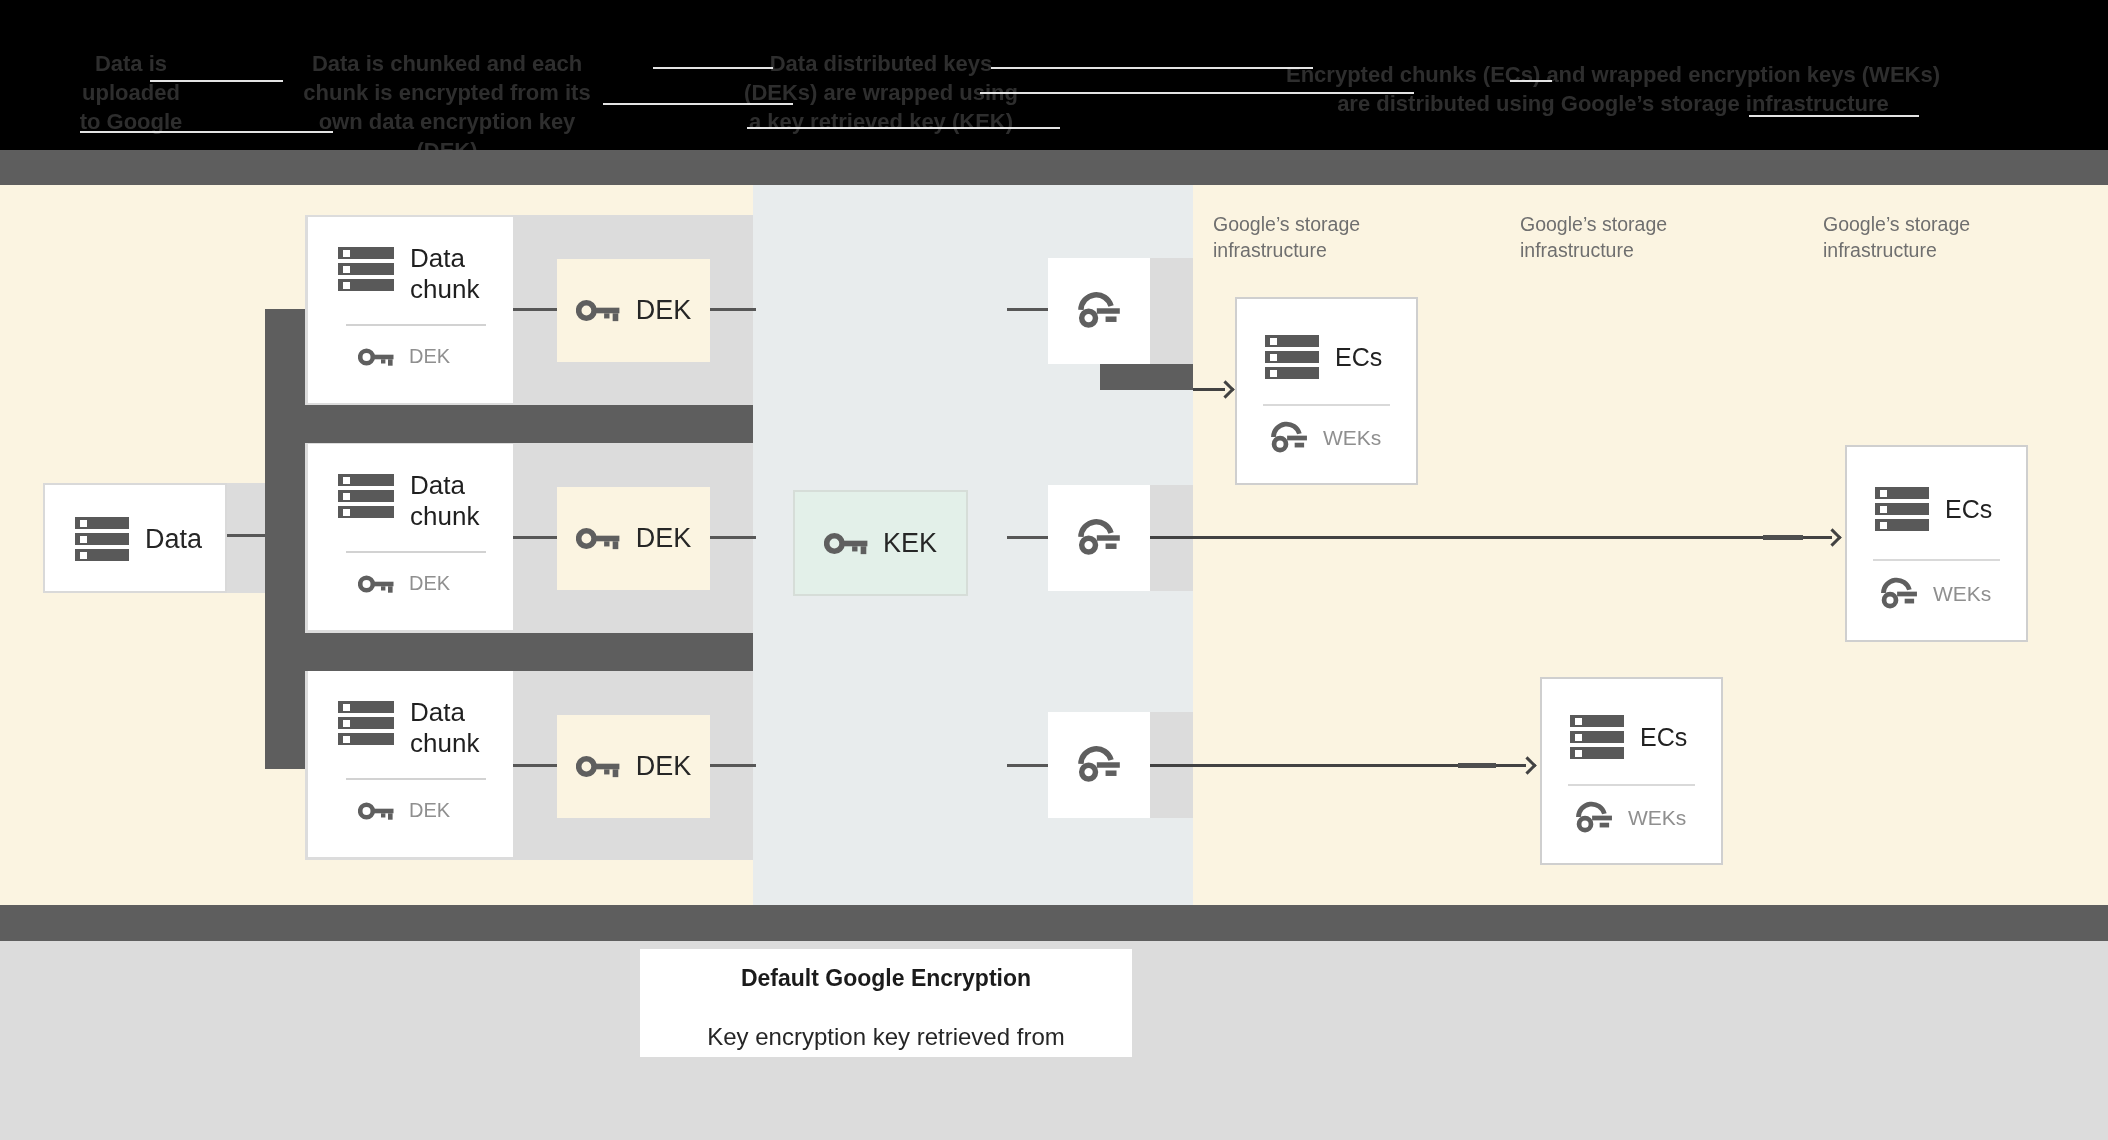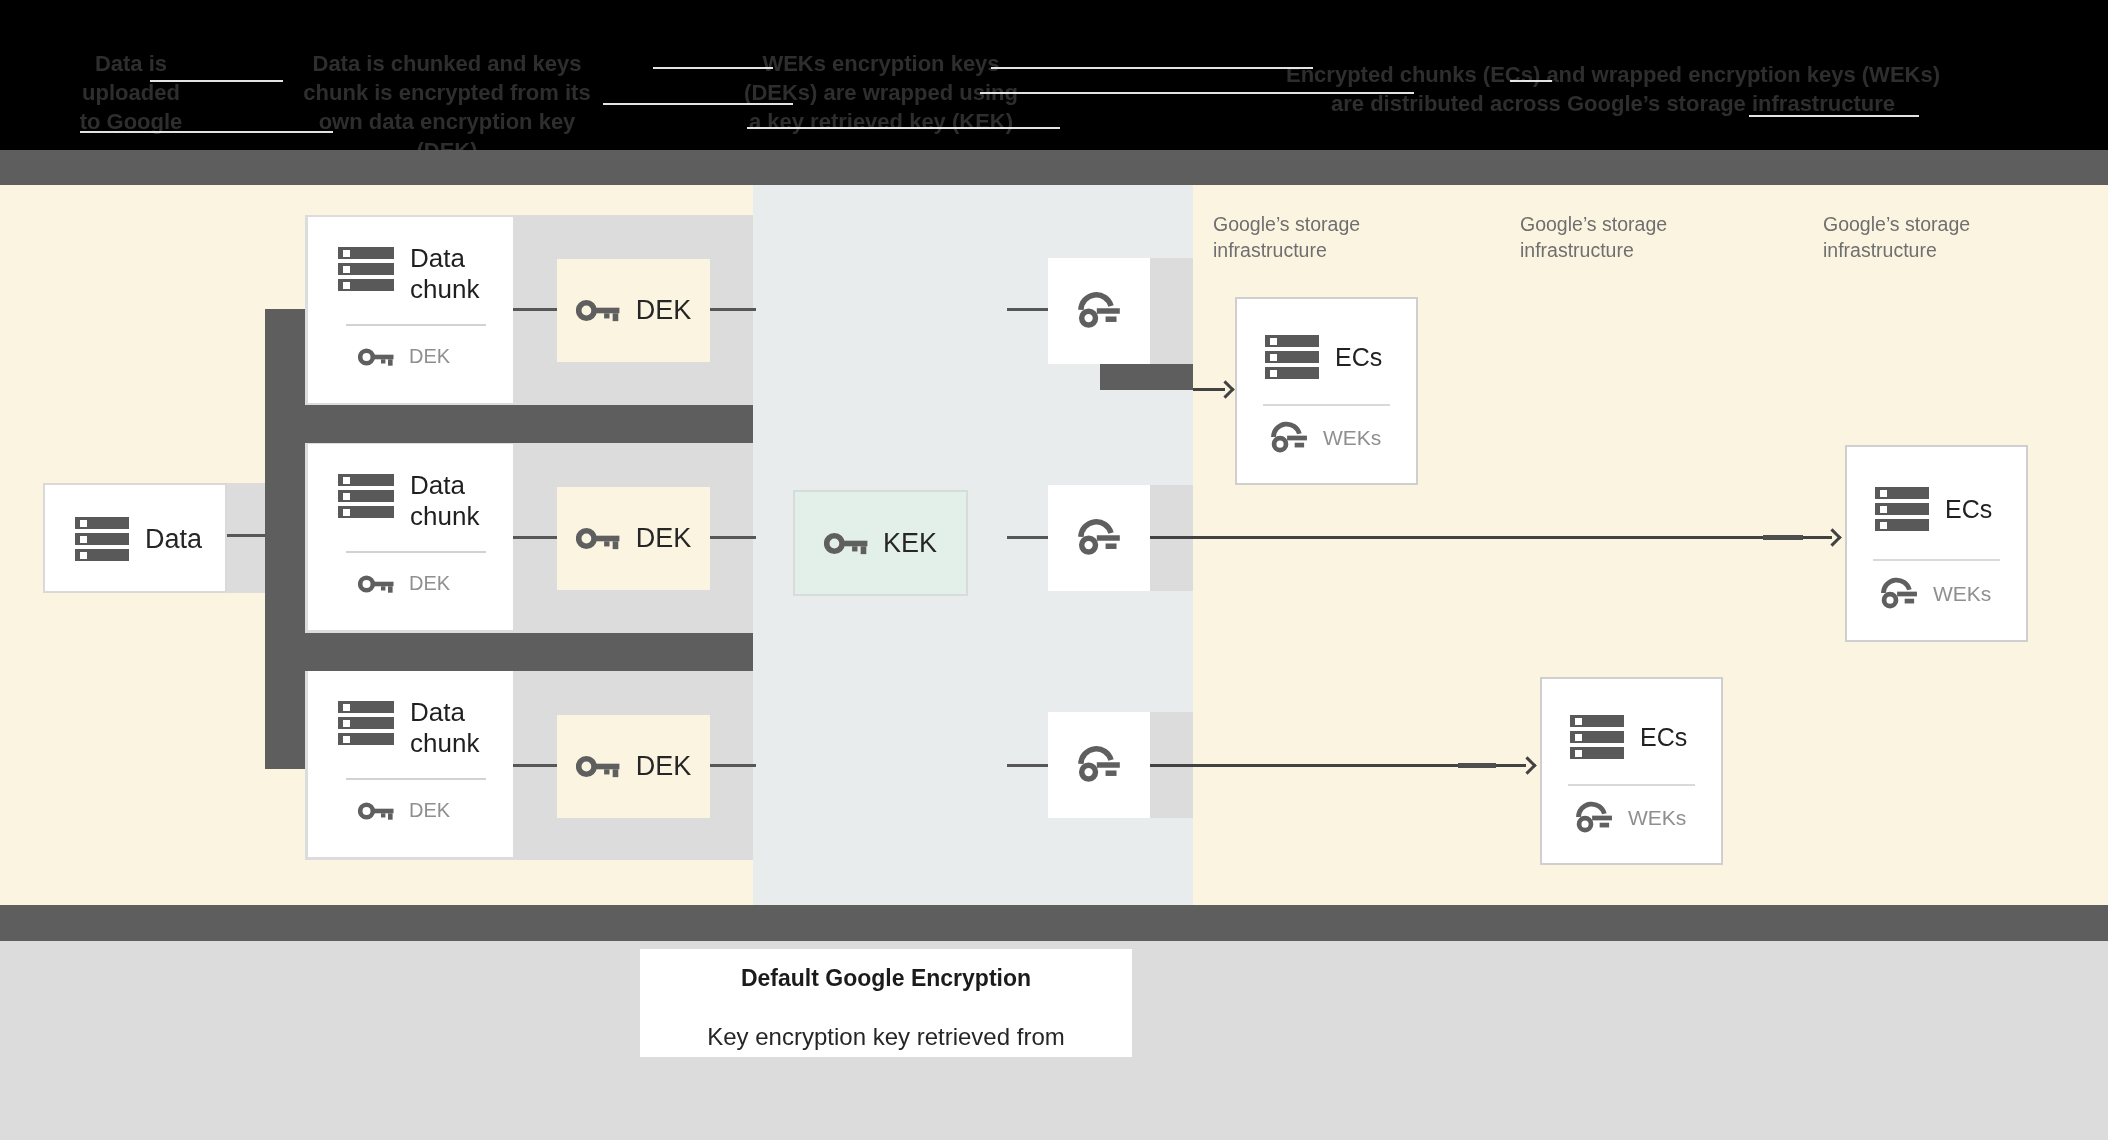--- a/index.html
+++ b/index.html
@@ -54,32 +54,32 @@
 
 <div id="stage">
 
   <div class="abs hdr">
     <div class="step" style="left:59px;top:49px;width:144px;">
       <div>Data is</div>
       <div>uploaded</div>
       <div>to Google</div>
     </div>
     <div class="step" style="left:294px;top:49px;width:306px;">
-      <div>Data is chunked and keys</div>
+      <div>Data is chunked and each</div>
       <div>chunk is encrypted from its</div>
       <div>own data encryption key (DEK)</div>
     </div>
     <div class="step" style="left:731px;top:49px;width:300px;">
-      <div>WEKs encryption keys</div>
+      <div>Data distributed keys</div>
       <div>(DEKs) are wrapped using</div>
       <div>a key retrieved key (KEK)</div>
     </div>
     <div class="step" style="left:1263px;top:60px;width:700px;">
       <div>Encrypted chunks (ECs) and wrapped encryption keys (WEKs)</div>
-      <div>are distributed across Google’s storage infrastructure</div>
+      <div>are distributed using Google’s storage infrastructure</div>
     </div>
 
     <div class="art" style="left:150px;top:80px;width:133px;"></div>
     <div class="art" style="left:80px;top:131px;width:253px;"></div>
     <div class="art" style="left:653px;top:67px;width:120px;"></div>
     <div class="art" style="left:603px;top:103px;width:190px;"></div>
     <div class="art" style="left:747px;top:127px;width:313px;"></div>
     <div class="art" style="left:991px;top:67px;width:322px;"></div>
     <div class="art" style="left:980px;top:92px;width:434px;"></div>
     <div class="art" style="left:1510px;top:80px;width:42px;"></div>

